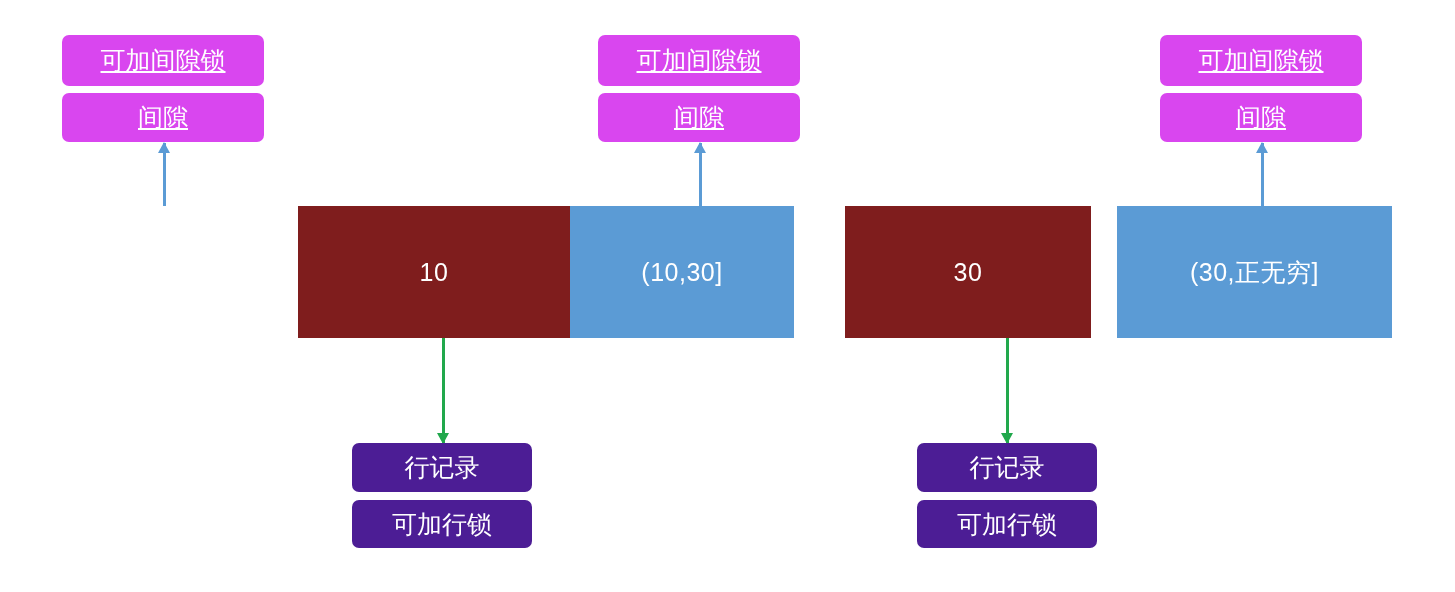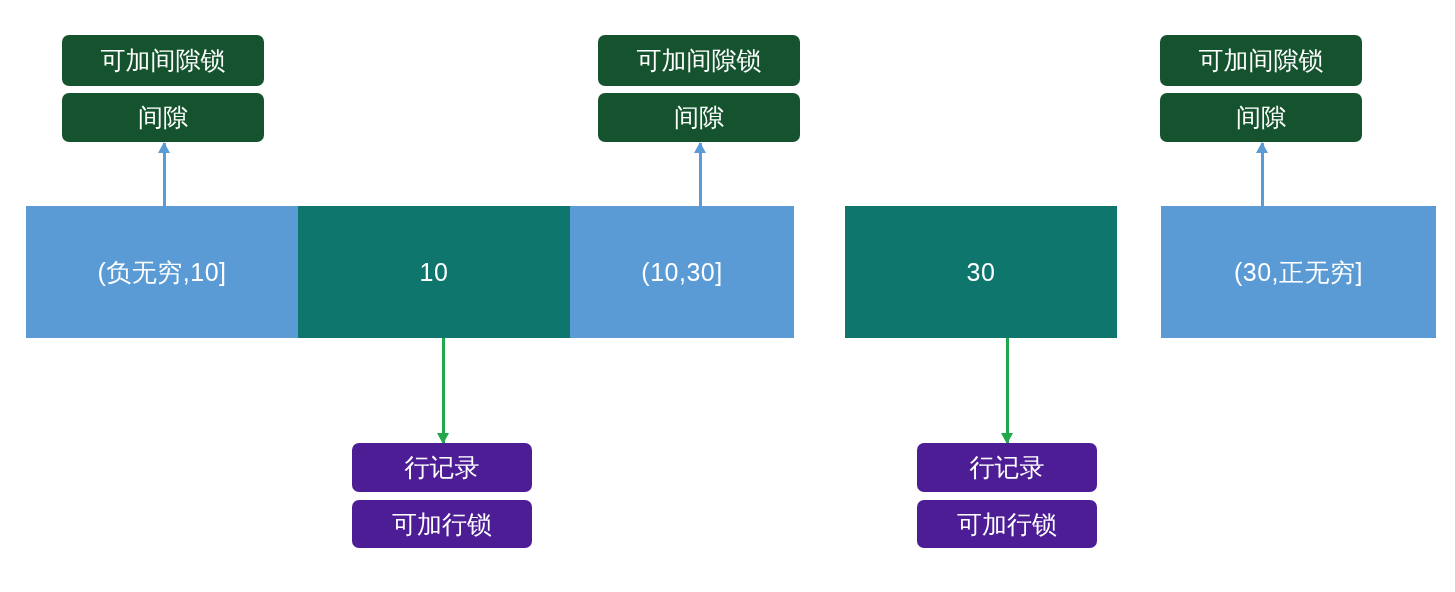--- a/index.html
+++ b/index.html
@@ -26,35 +26,35 @@
     display: flex;
     align-items: center;
     justify-content: center;
     color: #ffffff;
     font-size: 25px;
     letter-spacing: 0.5px;
     box-sizing: border-box;
     white-space: nowrap;
   }
   .seg-gap  { background: #5b9bd5; }
-  .seg-row  { background: #0f766e; }
+  .seg-row  { background: #7f1d1d; }
 
   
   .label-box {
     position: absolute;
     display: flex;
     align-items: center;
     justify-content: center;
     color: #ffffff;
     font-size: 25px;
     border-radius: 7px;
     box-sizing: border-box;
     white-space: nowrap;
   }
-  .label-blue { background: #14532d; }
+  .label-blue { background: #d946ef; text-decoration: underline; }
   .label-green{ background: #4c1d95; }
 
   
   .arrow {
     position: absolute;
     width: 0;
   }
   .arrow .shaft {
     position: absolute;
     left: 0;
@@ -94,25 +94,24 @@
     <div class="head"></div>
   </div>
 
   <div class="label-box label-blue" id="gap2-top" style="left: 1160px; width: 202px; top: 35px; height: 51px;">可加间隙锁</div>
   <div class="label-box label-blue" id="gap2-bot" style="left: 1160px; width: 202px; top: 93px; height: 49px;">间隙</div>
   <div class="arrow arrow-up" id="gap2-arrow" style="left: 1261px; top: 143px; height: 63px;">
     <div class="shaft"></div>
     <div class="head"></div>
   </div>
 
-  <div class="bar-segment seg-gap" id="seg0" style="left: 26px; width: 272px;">(负无穷,10]</div>
   <div class="bar-segment seg-row" id="seg1" style="left: 298px; width: 272px;">10</div>
   <div class="bar-segment seg-gap" id="seg2" style="left: 570px; width: 224px;">(10,30]</div>
-  <div class="bar-segment seg-row" id="seg3" style="left: 845px; width: 272px;">30</div>
-  <div class="bar-segment seg-gap" id="seg4" style="left: 1117px; width: 275px; margin-left: 44px;">(30,正无穷]</div>
+  <div class="bar-segment seg-row" id="seg3" style="left: 845px; width: 246px;">30</div>
+  <div class="bar-segment seg-gap" id="seg4" style="left: 1117px; width: 275px;">(30,正无穷]</div>
 
   <div class="arrow arrow-down" id="row0-arrow" style="left: 442px; top: 338px; height: 105px;">
     <div class="shaft"></div>
     <div class="head"></div>
   </div>
   <div class="label-box label-green" id="row0-top" style="left: 352px; width: 180px; top: 443px; height: 49px;">行记录</div>
   <div class="label-box label-green" id="row0-bot" style="left: 352px; width: 180px; top: 500px; height: 48px;">可加行锁</div>
 
   <div class="arrow arrow-down" id="row1-arrow" style="left: 1006px; top: 338px; height: 105px;">
     <div class="shaft"></div>

